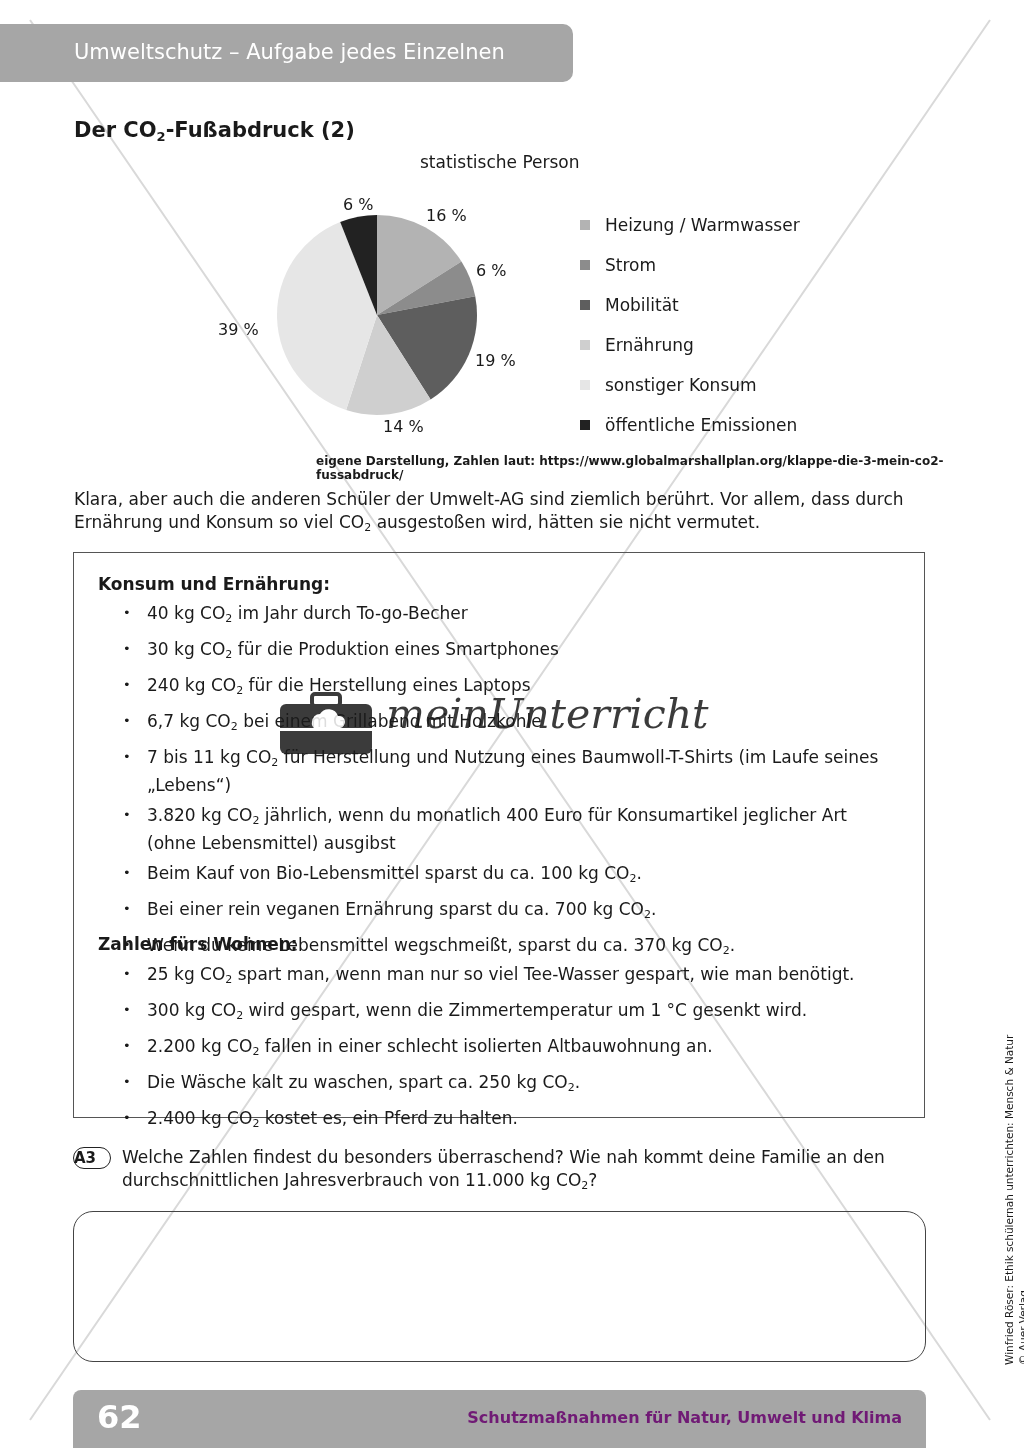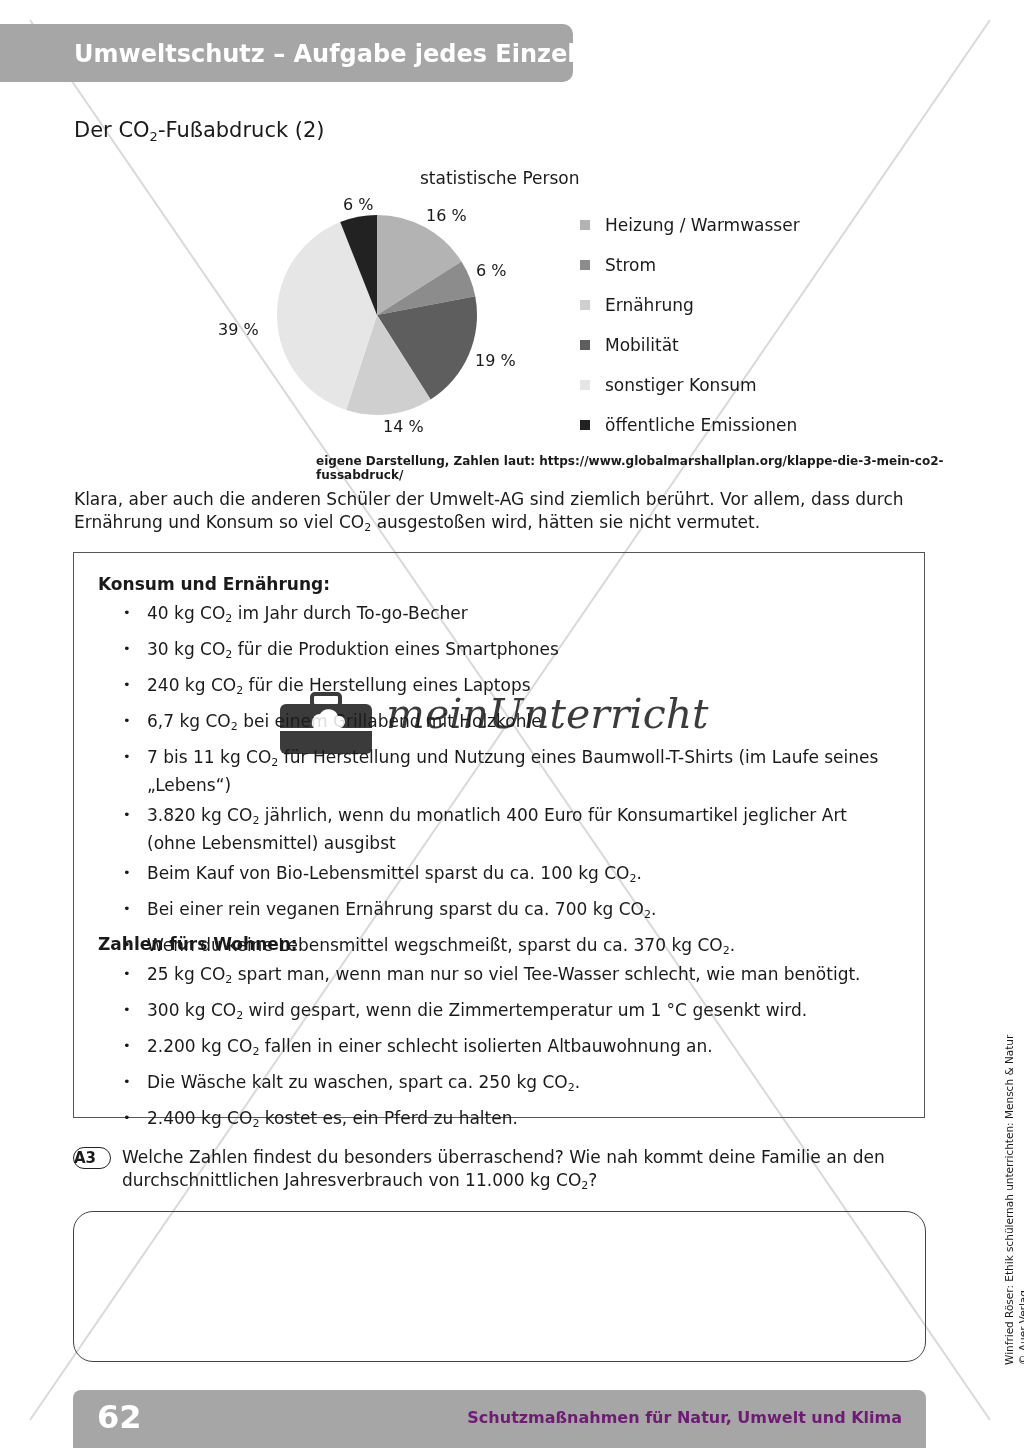--- a/index.html
+++ b/index.html
@@ -7,25 +7,25 @@
     width: 1024px; height: 1448px; position: relative; overflow: hidden;
     background: #ffffff; color: #1a1a1a;
     font-family: "DejaVu Sans", sans-serif;
   }
   .diag { position: absolute; left: 0; top: 0; width: 1024px; height: 1448px; pointer-events: none; }
   .header-bar {
     position: absolute; left: 0; top: 24px; width: 573px; height: 58px;
     background: #a6a6a6; border-radius: 0 10px 10px 0;
   }
   .header-title {
-    position: absolute; left: 74px; top: 40px; font-size: 24px; font-weight: bold; color: #ffffff;
+    position: absolute; left: 74px; top: 40px; font-size: 21px; font-weight: normal; color: #ffffff;
   }
-  .page-title { position: absolute; left: 74px; top: 118px; font-size: 21px; font-weight: normal; }
+  .page-title { position: absolute; left: 74px; top: 118px; font-size: 21px; font-weight: bold; }
   .page-title sub { font-size: 13px; vertical-align: -4px; }
-  .chart-title { position: absolute; left: 420px; top: 168px; font-size: 17px; }
+  .chart-title { position: absolute; left: 420px; top: 152px; font-size: 17px; }
   .pie-label { position: absolute; font-size: 16px; }
   .legend { position: absolute; left: 580px; top: 205px; }
   .legend-item { display: flex; align-items: center; height: 40px; font-size: 17px; }
   .legend-swatch { width: 10px; height: 10px; margin-right: 15px; }
   .source { position: absolute; left: 316px; top: 454px; font-size: 12px; font-weight: bold; }
   .intro { position: absolute; left: 74px; top: 488px; width: 860px; font-size: 17px; line-height: 23px; }
   sub { font-size: 11px; vertical-align: -3px; }
   .box {
     position: absolute; left: 73px; top: 552px; width: 852px; height: 566px;
     border: 1px solid #555; box-sizing: border-box;
@@ -91,26 +91,26 @@
 <div class="legend">
   <div class="legend-item">
       <span class="legend-swatch" style="background:#b3b3b3"></span>
       <span>Heizung / Warmwasser</span>
     </div>
   <div class="legend-item">
       <span class="legend-swatch" style="background:#8c8c8c"></span>
       <span>Strom</span>
     </div>
   <div class="legend-item">
+      <span class="legend-swatch" style="background:#5e5e5e"></span>
+      <span>Mobilität</span>
+    </div>
+  <div class="legend-item">
       <span class="legend-swatch" style="background:#cfcfcf"></span>
       <span>Ernährung</span>
-    </div>
-  <div class="legend-item">
-      <span class="legend-swatch" style="background:#5e5e5e"></span>
-      <span>Mobilität</span>
     </div>
   <div class="legend-item">
       <span class="legend-swatch" style="background:#e6e6e6"></span>
       <span>sonstiger Konsum</span>
     </div>
   <div class="legend-item">
       <span class="legend-swatch" style="background:#222222"></span>
       <span>öffentliche Emissionen</span>
     </div>
 </div>
@@ -132,21 +132,21 @@
   <li><span>6,7 kg CO</span><sub>2</sub><span> bei einem Grillabend mit Holzkohle</span></li>
   <li><span>7 bis 11 kg CO</span><sub>2</sub><span> für Herstellung und Nutzung eines Baumwoll-T-Shirts (im Laufe seines „Lebens“)</span></li>
   <li><span>3.820 kg CO</span><sub>2</sub><span> jährlich, wenn du monatlich 400 Euro für Konsumartikel jeglicher Art (ohne Lebensmittel) ausgibst</span></li>
   <li><span>Beim Kauf von Bio-Lebensmittel sparst du ca. 100 kg CO</span><sub>2</sub><span>.</span></li>
   <li><span>Bei einer rein veganen Ernährung sparst du ca. 700 kg CO</span><sub>2</sub><span>.</span></li>
   <li><span>Wenn du keine Lebensmittel wegschmeißt, sparst du ca. 370 kg CO</span><sub>2</sub><span>.</span></li>
 </ul>
 
 <div class="section-h" style="top:934px;">Zahlen fürs Wohnen:</div>
 <ul class="blist" style="top:957px;">
-  <li><span>25 kg CO</span><sub>2</sub><span> spart man, wenn man nur so viel Tee-Wasser schlecht, wie man benötigt.</span></li>
+  <li><span>25 kg CO</span><sub>2</sub><span> spart man, wenn man nur so viel Tee-Wasser gespart, wie man benötigt.</span></li>
   <li><span>300 kg CO</span><sub>2</sub><span> wird gespart, wenn die Zimmertemperatur um 1 °C gesenkt wird.</span></li>
   <li><span>2.200 kg CO</span><sub>2</sub><span> fallen in einer schlecht isolierten Altbauwohnung an.</span></li>
   <li><span>Die Wäsche kalt zu waschen, spart ca. 250 kg CO</span><sub>2</sub><span>.</span></li>
   <li><span>2.400 kg CO</span><sub>2</sub><span> kostet es, ein Pferd zu halten.</span></li>
 </ul>
 
 <div class="watermark">
   <svg width="96" height="66" viewBox="0 0 96 66" style="position:absolute;left:0;top:0;">
     <rect x="2" y="14" width="92" height="50" rx="6" fill="#1a1a1a"></rect>
     <rect x="34" y="4" width="28" height="12" rx="3" fill="none" stroke="#1a1a1a" stroke-width="4"></rect>

